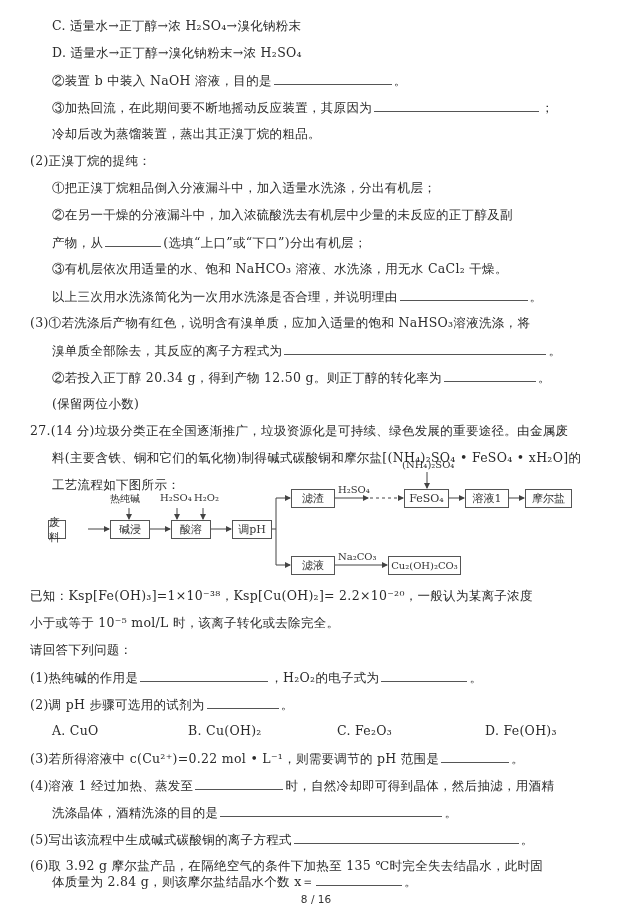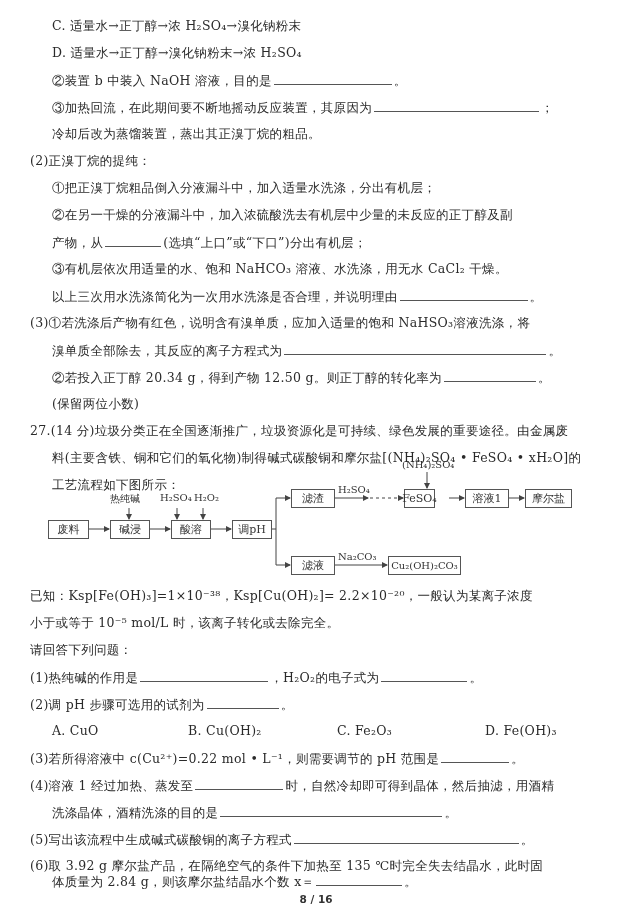--- a/index.html
+++ b/index.html
@@ -3,21 +3,21 @@
 <meta charset="utf-8">
 <style>
   html,body{margin:0;padding:0;background:#fff;}
   body{width:632px;height:918px;position:relative;overflow:hidden;
        font-family:"DejaVu Serif","Liberation Serif",serif;color:#2a2a2a;font-size:12.5px;}
   .line{position:absolute;white-space:nowrap;line-height:18px;letter-spacing:0.3px;}
   .blank{display:inline-block;border-bottom:1px solid #555;height:13px;vertical-align:baseline;margin:0 2px;}
   .box{position:absolute;border:1px solid #555;background:#fff;font-size:11px;
        display:flex;align-items:center;justify-content:center;box-sizing:border-box;height:19px;color:#333;}
   .lbl{position:absolute;font-size:10px;white-space:nowrap;color:#333;}
-  .pageno{position:absolute;left:0;width:632px;text-align:center;top:893px;font-family:"DejaVu Sans",sans-serif;font-weight:bold;font-size:10.5px;color:#333;}
+  .pageno{position:absolute;left:0;width:632px;text-align:center;top:893px;font-family:"DejaVu Sans",sans-serif;font-weight:normal;font-size:10.5px;color:#333;}
   svg.diag{position:absolute;left:0;top:450px;}
 </style>
 </head>
 <body>
 
 <div class="line" style="left:52px;top:17px">C. 适量水→正丁醇→浓 H₂SO₄→溴化钠粉末</div>
 <div class="line" style="left:52px;top:44px">D. 适量水→正丁醇→溴化钠粉末→浓 H₂SO₄</div>
 <div class="line" style="left:52px;top:71px">
   <span>②装置 b 中装入 NaOH 溶液，目的是</span><span class="blank" style="width:118px"></span><span>。</span>
 </div>
@@ -74,27 +74,27 @@
     <line x1="335" y1="48" x2="368" y2="48" marker-end="url(#ah)"></line>
     <line x1="370" y1="48" x2="403" y2="48" stroke-dasharray="3,3" marker-end="url(#ah)"></line>
     <line x1="427" y1="22" x2="427" y2="38" marker-end="url(#ah)"></line>
     <line x1="449" y1="48" x2="464" y2="48" marker-end="url(#ah)"></line>
     <line x1="508" y1="48" x2="524" y2="48" marker-end="url(#ah)"></line>
 
     <line x1="335" y1="115" x2="387" y2="115" marker-end="url(#ah)"></line>
   </g>
 </svg>
 
-<div class="box" style="left:48px;top:520px;width:41px">废料</div>
+<div class="box" style="left:48px;top:520px;width:18px">废料</div>
 <div class="box" style="left:110px;top:520px;width:40px">碱浸</div>
 <div class="box" style="left:171px;top:520px;width:40px">酸溶</div>
 <div class="box" style="left:232px;top:520px;width:40px">调pH</div>
 <div class="box" style="left:291px;top:489px;width:44px">滤渣</div>
 <div class="box" style="left:291px;top:556px;width:44px">滤液</div>
-<div class="box" style="left:404px;top:489px;width:31px">FeSO₄</div>
+<div class="box" style="left:404px;top:489px;width:45px">FeSO₄</div>
 <div class="box" style="left:465px;top:489px;width:44px">溶液1</div>
 <div class="box" style="left:525px;top:489px;width:47px">摩尔盐</div>
 <div class="box" style="left:388px;top:556px;width:73px;font-size:10px">Cu₂(OH)₂CO₃</div>
 
 <div class="lbl" style="left:110px;top:492px">热纯碱</div>
 <div class="lbl" style="left:160px;top:492px">H₂SO₄</div>
 <div class="lbl" style="left:194px;top:492px">H₂O₂</div>
 <div class="lbl" style="left:338px;top:484px">H₂SO₄</div>
 <div class="lbl" style="left:402px;top:459px">(NH₄)₂SO₄</div>
 <div class="lbl" style="left:338px;top:551px">Na₂CO₃</div>

